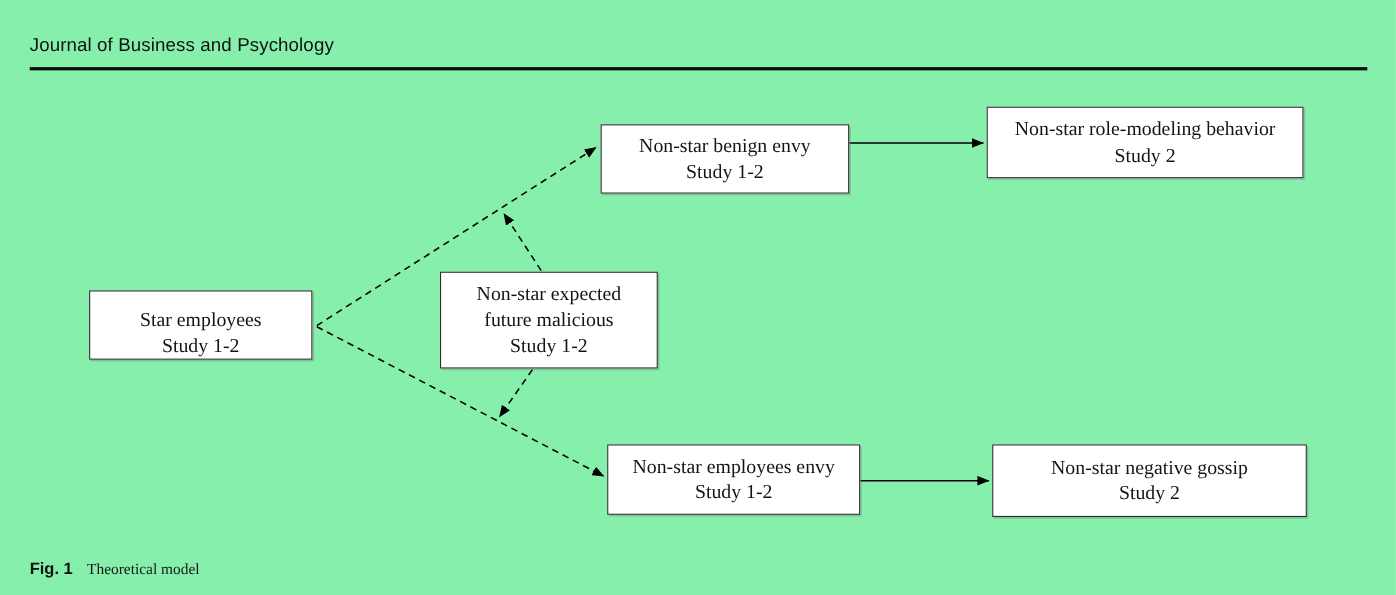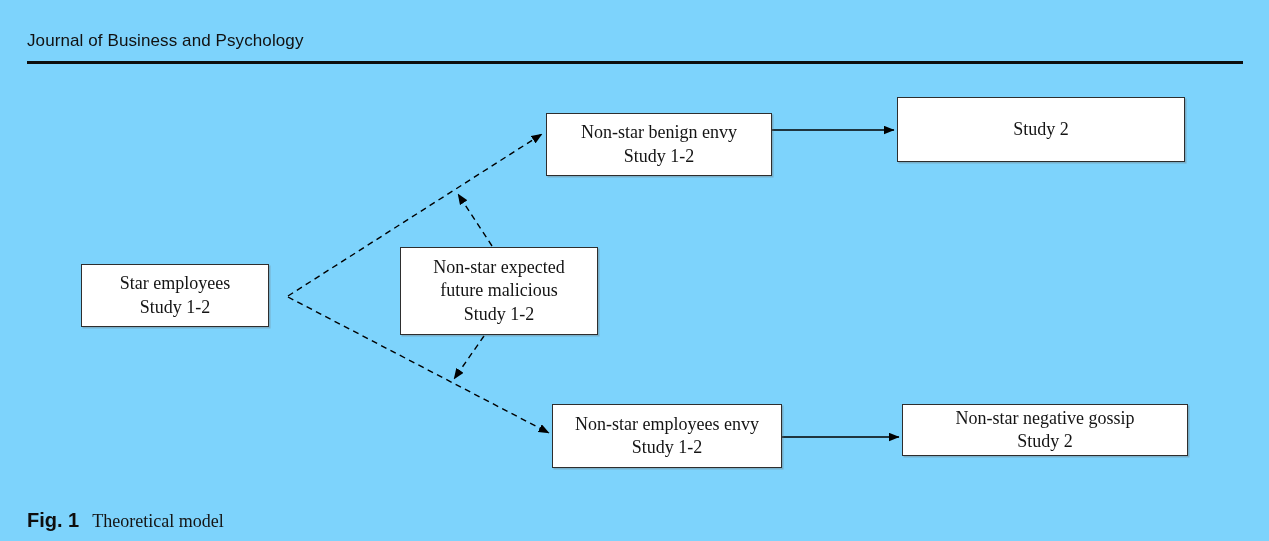--- a/index.html
+++ b/index.html
@@ -1,21 +1,21 @@
 <!DOCTYPE html>
 <html><head>
 <meta charset="utf-8">
 <style>
   * { margin: 0; padding: 0; box-sizing: border-box; }
   html, body { background: #ffffff; }
   .page {
     position: relative;
     width: 1269px;
     height: 541px;
-    background: #7dd3fc;
+    background: #86efac;
     overflow: hidden;
     font-family: "Liberation Serif", serif;
     color: #1a1a1a;
   }
   .journal-header {
     position: absolute;
     left: 27px;
     top: 31px;
     font-family: "Liberation Sans", sans-serif;
     font-size: 17px;
@@ -45,41 +45,41 @@
     box-shadow: 1.5px 1.5px 0 rgba(110,110,110,0.35);
     display: flex;
     flex-direction: column;
     align-items: center;
     justify-content: center;
     text-align: center;
     font-size: 18px;
     line-height: 23.5px;
     color: #141414;
   }
-  .node-star        { left: 81px;  top: 264px; width: 188px; height: 63px; }
+  .node-star        { left: 81px;  top: 264px; width: 203px; height: 63px; justify-content: flex-end; }
   .node-similarity  { left: 400px; top: 247px; width: 198px; height: 88px; }
   .node-benign      { left: 546px; top: 113px;  width: 226px; height: 63px; }
   .node-role        { left: 897px; top: 97px;  width: 288px; height: 65px; }
   .node-malicious   { left: 552px; top: 404px; width: 230px; height: 64px; }
-  .node-gossip      { left: 902px; top: 404px; width: 286px; height: 52px; }
+  .node-gossip      { left: 902px; top: 404px; width: 286px; height: 66px; }
   .figure-caption {
     position: absolute;
     left: 27px;
     top: 509px;
     white-space: nowrap;
   }
   .caption-label {
     font-family: "Liberation Sans", sans-serif;
     font-weight: bold;
-    font-size: 20px;
+    font-size: 15px;
     color: #0e0e0e;
   }
   .caption-text {
     font-family: "Liberation Serif", serif;
-    font-size: 18px;
+    font-size: 14px;
     color: #141414;
     margin-left: 13px;
   }
 </style>
 </head>
 <body>
 
 <div class="page">
 
   <div class="journal-header">Journal of Business and Psychology</div>
@@ -116,20 +116,21 @@
     <span class="node-line">future malicious</span>
     <span class="node-line">Study 1-2</span>
   </div>
 
   <div class="node node-benign">
     <span class="node-line">Non-star benign envy</span>
     <span class="node-line">Study 1-2</span>
   </div>
 
   <div class="node node-role">
+    <span class="node-line">Non-star role-modeling behavior</span>
     <span class="node-line">Study 2</span>
   </div>
 
   <div class="node node-malicious">
     <span class="node-line">Non-star employees envy</span>
     <span class="node-line">Study 1-2</span>
   </div>
 
   <div class="node node-gossip">
     <span class="node-line">Non-star negative gossip</span>

